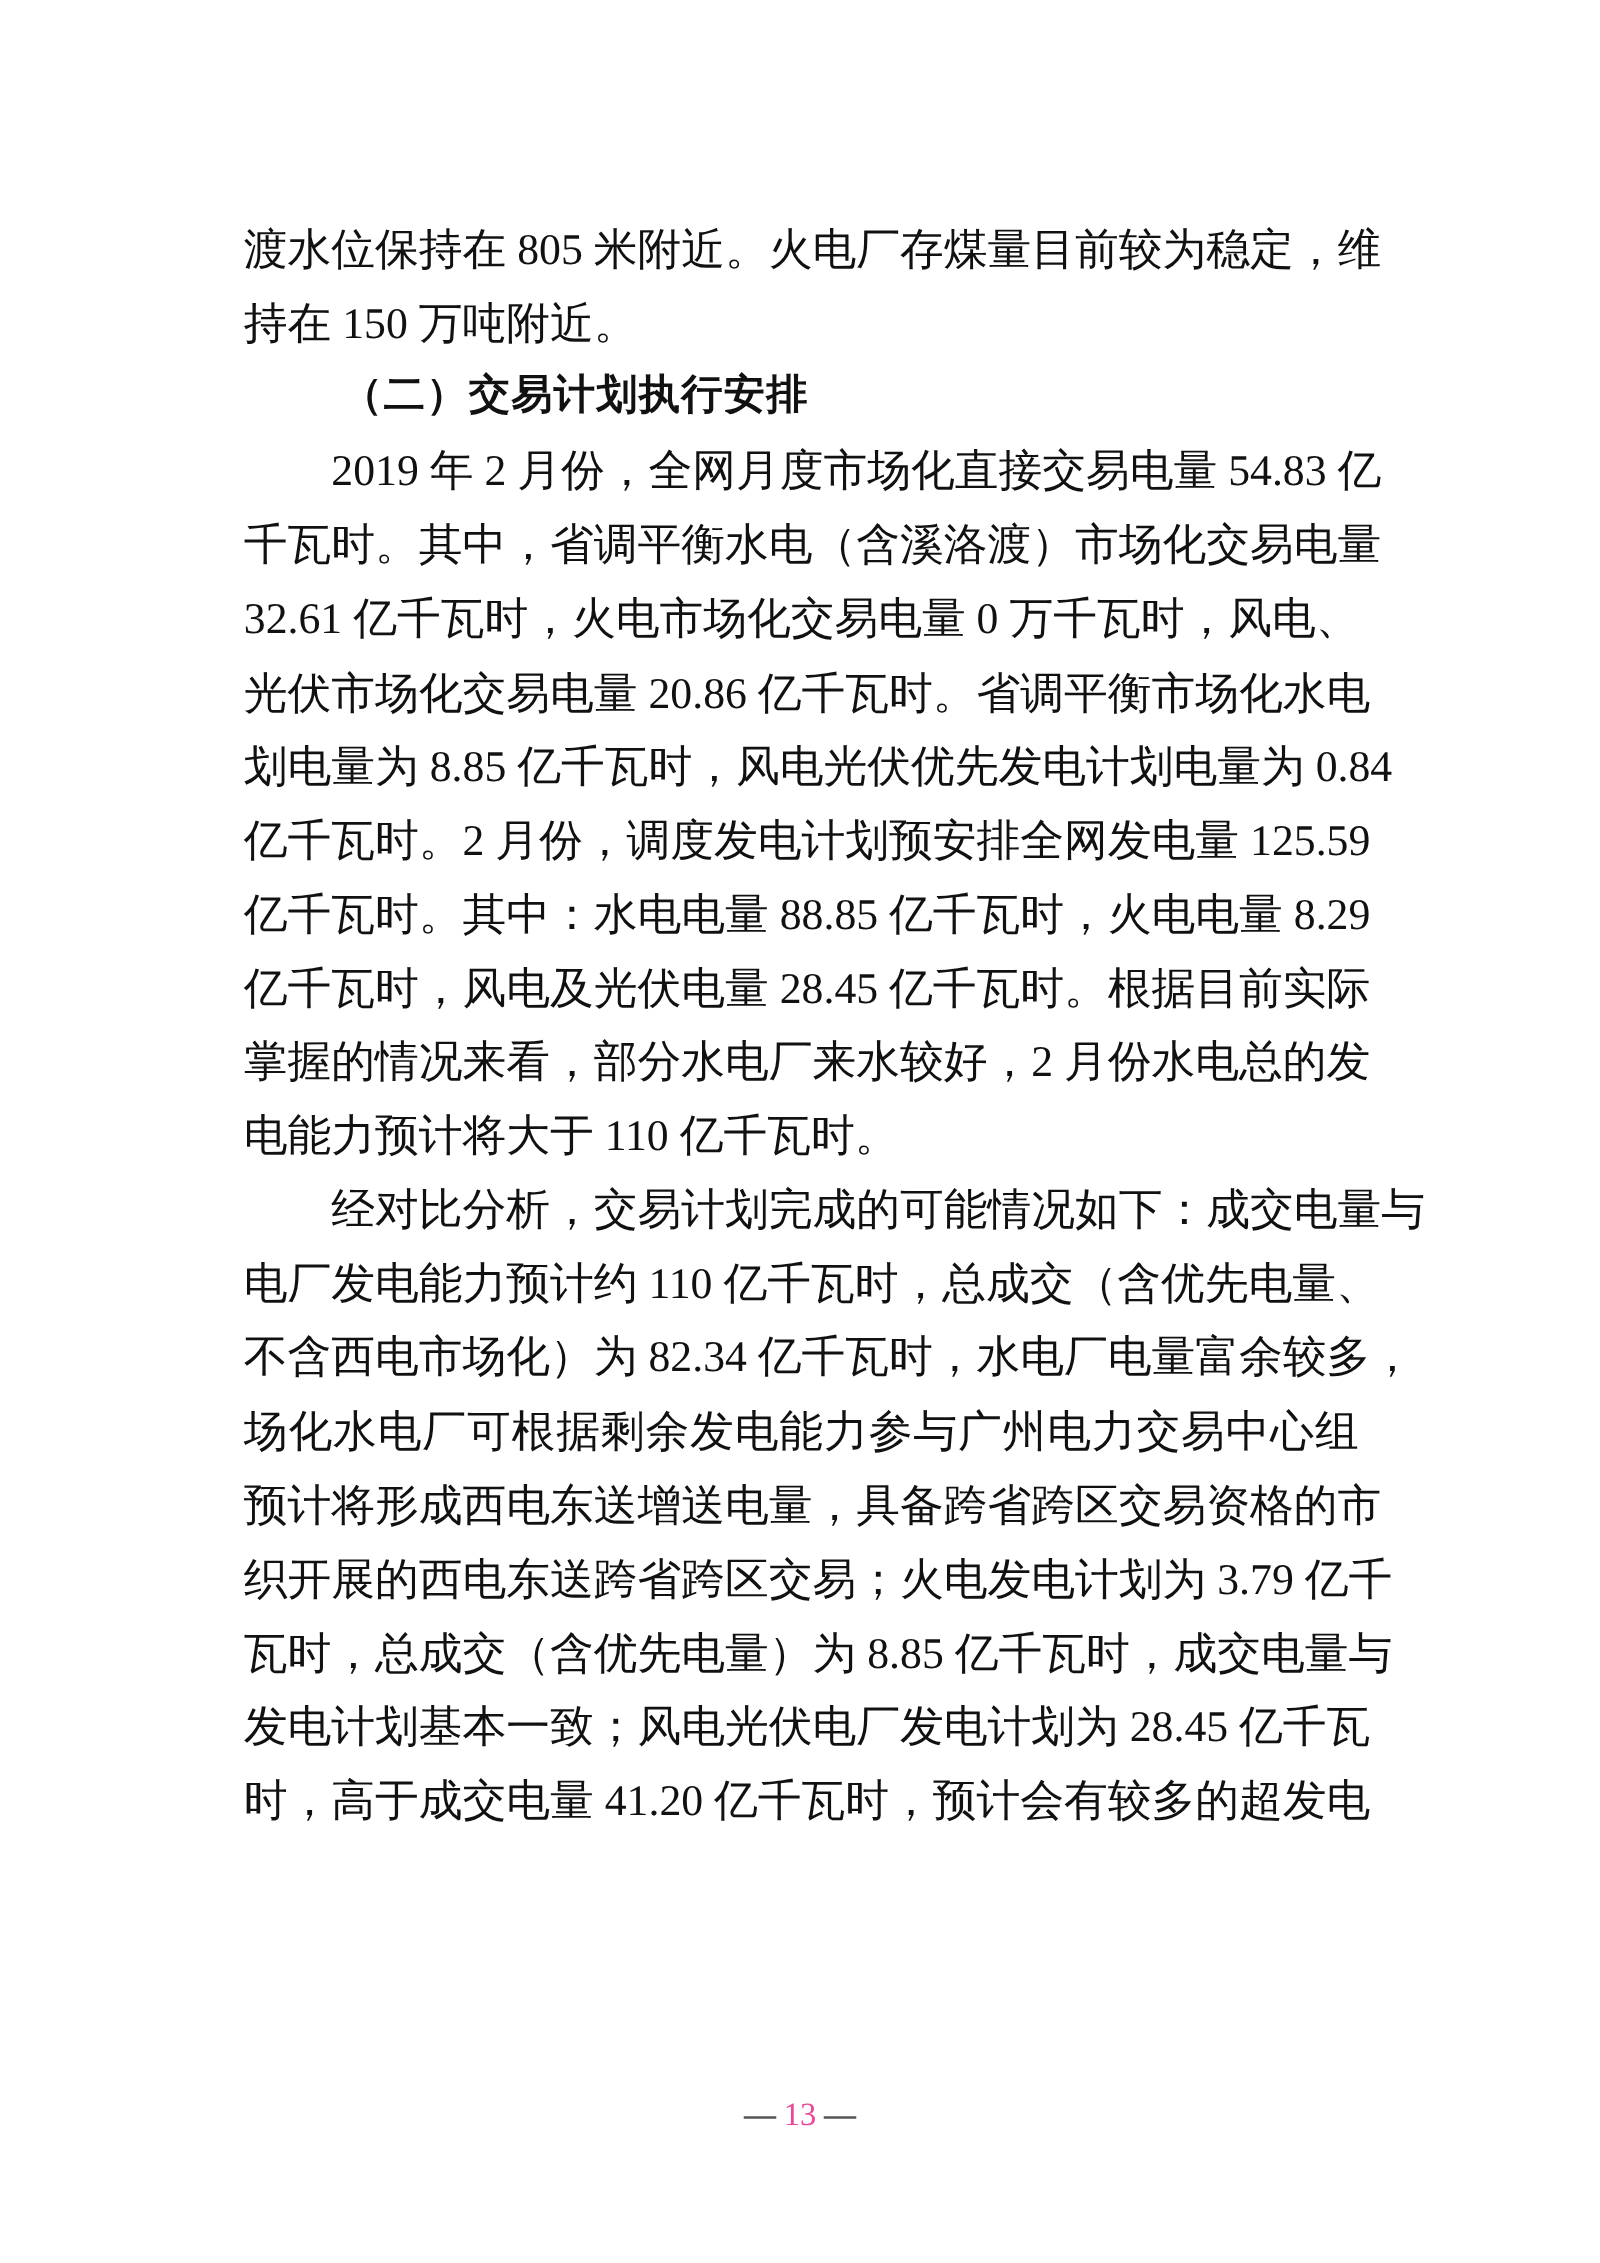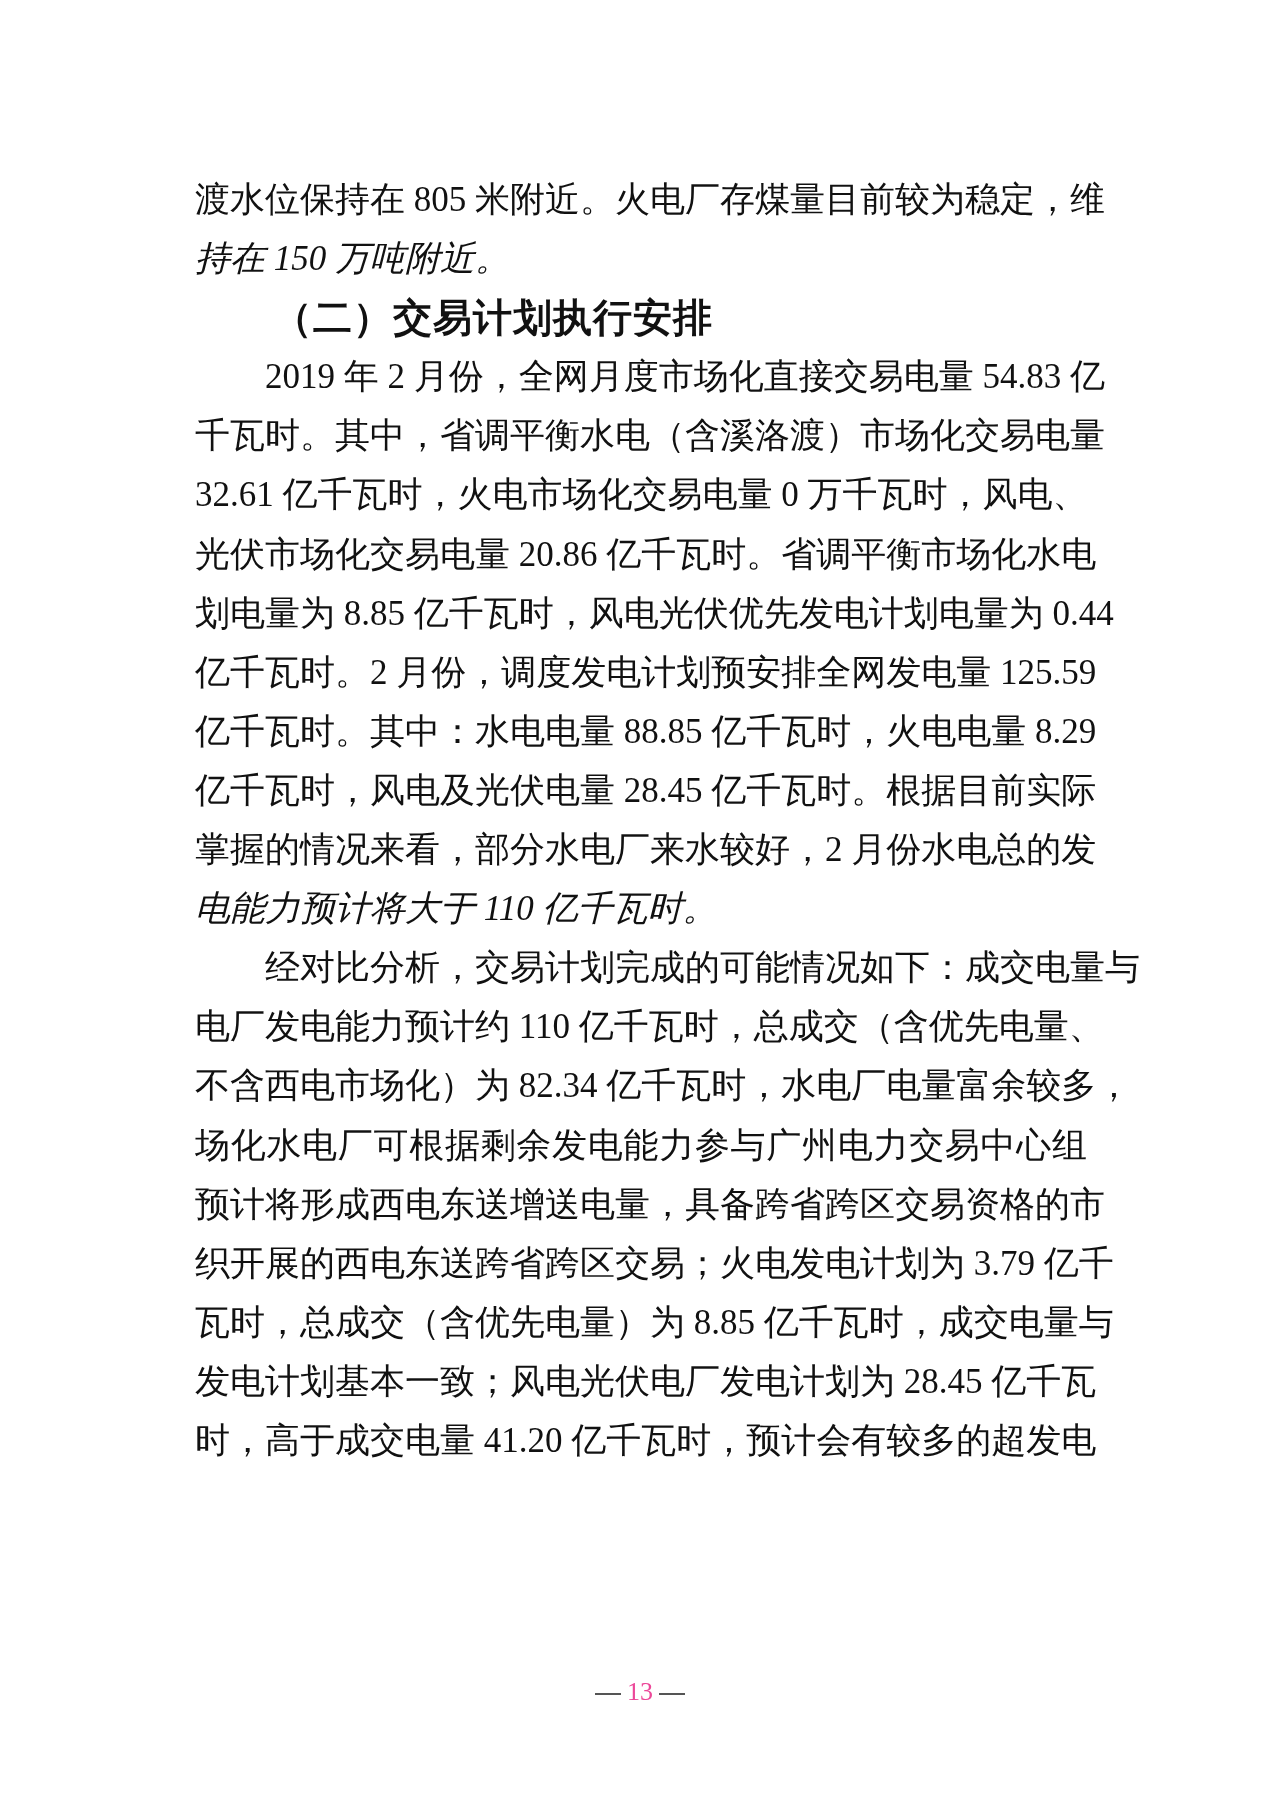--- a/index.html
+++ b/index.html
@@ -32,30 +32,29 @@
       height: 59.1px;
       line-height: 59.1px;
       font-size: 35px;
       white-space: nowrap;
       text-align: justify;
       text-align-last: justify;
       letter-spacing: 0;
     }
     .line.last {
       text-align-last: left;
-      font-style: italic;
     }
     .line.indent {
       padding-left: 70px;
     }
     .line.heading {
       padding-left: 78px;
-      font-family: Liberation Serif, serif;
+      font-family: Liberation Mono, monospace;
       font-weight: bold;
-      font-size: 39px;
+      font-size: 33px;
       text-align-last: left;
       letter-spacing: 1px;
     }
     .footer {
       position: absolute;
       left: 0;
       width: 1280px;
       top: 1676px;
       text-align: center;
       font-size: 26px;
@@ -76,21 +75,21 @@
 
 <div class="page">
   <div class="text-block">
     <div class="line">渡水位保持在 805 米附近。火电厂存煤量目前较为稳定，维</div>
     <div class="line last">持在 150 万吨附近。</div>
     <div class="line heading">（二）交易计划执行安排</div>
     <div class="line indent">2019 年 2 月份，全网月度市场化直接交易电量 54.83 亿</div>
     <div class="line">千瓦时。其中，省调平衡水电（含溪洛渡）市场化交易电量</div>
     <div class="line">32.61 亿千瓦时，火电市场化交易电量 0 万千瓦时，风电、</div>
     <div class="line">光伏市场化交易电量 20.86 亿千瓦时。省调平衡市场化水电</div>
-    <div class="line">划电量为 8.85 亿千瓦时，风电光伏优先发电计划电量为 0.44</div>
+    <div class="line">划电量为 8.85 亿千瓦时，风电光伏优先发电计划电量为 0.84</div>
     <div class="line">亿千瓦时。2 月份，调度发电计划预安排全网发电量 125.59</div>
     <div class="line">亿千瓦时。其中：水电电量 88.85 亿千瓦时，火电电量 8.29</div>
     <div class="line">亿千瓦时，风电及光伏电量 28.45 亿千瓦时。根据目前实际</div>
     <div class="line">掌握的情况来看，部分水电厂来水较好，2 月份水电总的发</div>
     <div class="line last">电能力预计将大于 110 亿千瓦时。</div>
     <div class="line indent">经对比分析，交易计划完成的可能情况如下：成交电量与</div>
     <div class="line">电厂发电能力预计约 110 亿千瓦时，总成交（含优先电量、</div>
     <div class="line">不含西电市场化）为 82.34 亿千瓦时，水电厂电量富余较多，</div>
     <div class="line">场化水电厂可根据剩余发电能力参与广州电力交易中心组</div>
     <div class="line">预计将形成西电东送增送电量，具备跨省跨区交易资格的市</div>

